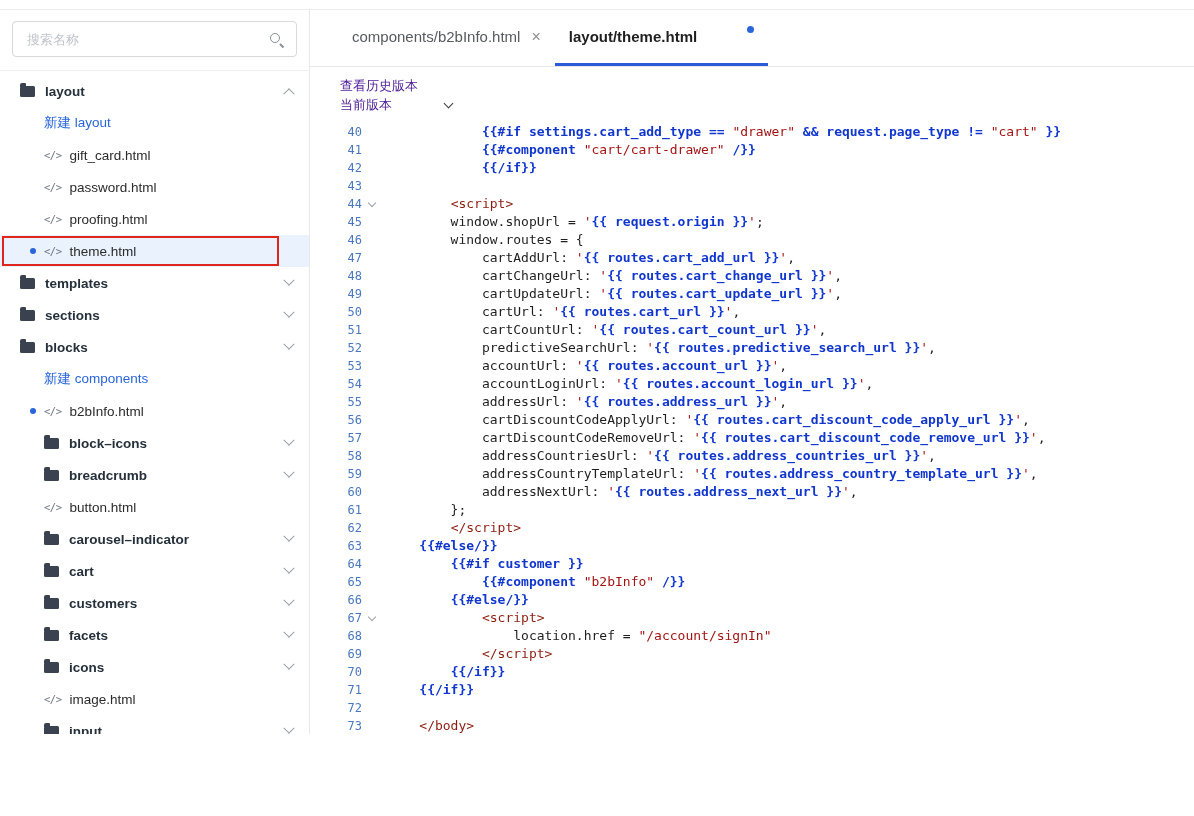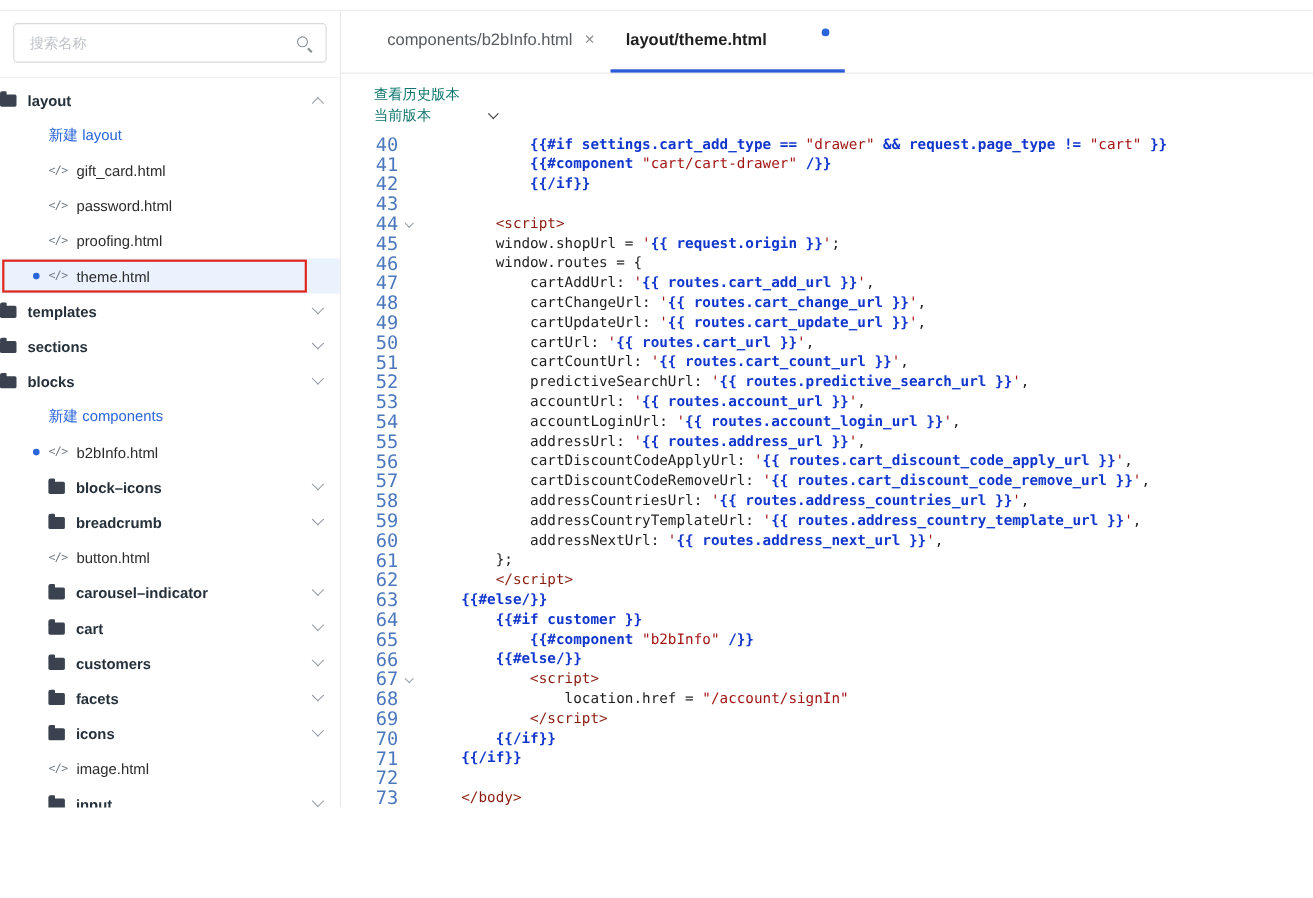--- a/index.html
+++ b/index.html
@@ -19,21 +19,21 @@
   .sidebar{width:310px;flex:none;border-right:1px solid #e8e8e8;overflow:hidden;background:#fff;}
   .search-wrap{padding:11px 12px 13px 12px;border-bottom:1px solid #f0f0f0;}
   .search-box{height:36px;border:1px solid #d9d9d9;border-radius:4px;display:flex;align-items:center;padding:0 12px;background:#fff;}
   .search-input{border:none;outline:none;flex:1;font-size:13px;color:#333;font-family:inherit;min-width:0;background:transparent;}
   .search-input::placeholder{color:#bfc3c9;}
   .search-ic{width:15px;height:15px;position:relative;flex:none;cursor:pointer;}
   .search-ic::before{content:'';position:absolute;left:1px;top:1px;width:8px;height:8px;border:1.6px solid #8a9097;border-radius:50%;}
   .search-ic::after{content:'';position:absolute;left:11px;top:11px;width:5px;height:1.8px;background:#8a9097;transform:rotate(45deg);transform-origin:left center;}
   .tree{padding-top:4px;}
   .tree-row{position:relative;height:32px;display:flex;align-items:center;font-size:13.5px;color:#2b2b2b;cursor:pointer;padding-right:16px;}
-  .tree-row.lvl0{}
+  .tree-row.lvl0{padding-left:20px;}
   .tree-row.lvl1{padding-left:44px;}
   .tree-row.link{color:var(--accent,#2a65d9);}
   .tree-row.selected{background:var(--selected-row-bg,#e9f2fd);}
   .lbl{white-space:nowrap;overflow:hidden;text-overflow:ellipsis;}
   .lbl.b{font-weight:600;color:#25303a;}
   .tree-row.link .lbl{font-weight:500;color:var(--accent,#2a65d9);}
   .dot{width:6px;height:6px;border-radius:50%;background:var(--accent,#2a65d9);flex:none;margin-left:-14px;margin-right:8px;}
   .ic-folder{width:15px;height:11px;background:#39424e;border-radius:1.5px;position:relative;flex:none;margin-right:10px;margin-top:1px;}
   .ic-folder::before{content:'';position:absolute;top:-3px;left:0;width:6px;height:4px;background:#39424e;border-radius:2px 1px 0 0;}
   .ic-code{font-family:"DejaVu Sans Mono","Liberation Mono",monospace;font-size:10.5px;color:#6e7880;margin-right:8px;flex:none;letter-spacing:-0.5px;}
@@ -43,30 +43,30 @@
   .redbox{position:absolute;left:2px;right:30px;top:1px;bottom:1px;border:2px solid var(--annotation-red,#e0251c);pointer-events:none;}
 
   
   .main{flex:1;min-width:0;display:flex;flex-direction:column;background:#fff;}
   .tabbar{height:57px;flex:none;display:flex;align-items:stretch;border-bottom:1px solid #e7e7e7;padding-left:28px;}
   .tab{display:flex;align-items:center;padding:0 14px;font-size:15px;color:#565a5f;cursor:pointer;border-bottom:3px solid transparent;text-align:center;}
   .tab.active{color:#1f1f1f;font-weight:600;border-bottom-color:var(--tab-underline,#2b5bd7);gap:40px;}
   .tab-close{margin-left:11px;color:#8f8f8f;font-size:16px;line-height:1;font-weight:400;}
   .tab-dot{width:7px;height:7px;border-radius:50%;background:var(--accent,#2a65d9);margin-left:10px;transform:translateY(-7px);flex:none;}
   .toolbar{padding:9px 0 5px 30px;flex:none;}
-  .tb-line{font-size:13px;color:#0f766e;line-height:19px;display:flex;align-items:flex-start;}
+  .tb-line{font-size:13px;color:#4c1d95;line-height:19px;display:flex;align-items:flex-start;}
   .tb-link{cursor:pointer;}
   .ver{display:flex;align-items:center;cursor:pointer;gap:46px;}
   .caret{width:7px;height:7px;border-right:1.6px solid #3c3c3c;border-bottom:1.6px solid #3c3c3c;transform:rotate(45deg);margin:-3px 0 0 7px;}
 
   
   .editor{flex:1;overflow:hidden;font-family:"DejaVu Sans Mono","Liberation Mono",monospace;font-size:13px;line-height:18px;padding-top:4px;}
   .line{display:flex;height:18px;align-items:center;}
   .line.current{background:var(--current-line-bg,#e7eaed);}
-  .ln{width:52px;flex:none;text-align:right;color:var(--line-number,#4a77bd);font-size:17px;user-select:none;}
+  .ln{width:52px;flex:none;text-align:right;color:var(--line-number,#4a77bd);font-size:12px;user-select:none;}
   .foldc{width:20px;flex:none;display:flex;align-items:center;justify-content:center;}
   .fold-ic{width:6px;height:6px;border-right:1.5px solid #98a0a8;border-bottom:1.5px solid #98a0a8;transform:rotate(45deg);margin-top:-3px;}
   .codeln{white-space:pre;flex:1;color:#1e1e1e;padding-left:6px;}
   .tok-p{color:#1e1e1e;}
   .tok-k{color:var(--code-keyword,#1136cd);font-weight:700;}
   .tok-s{color:var(--code-string,#a31515);}
   .tok-t{color:var(--code-tag,#8b1d10);}
 </style>
 </head>
 <body>

